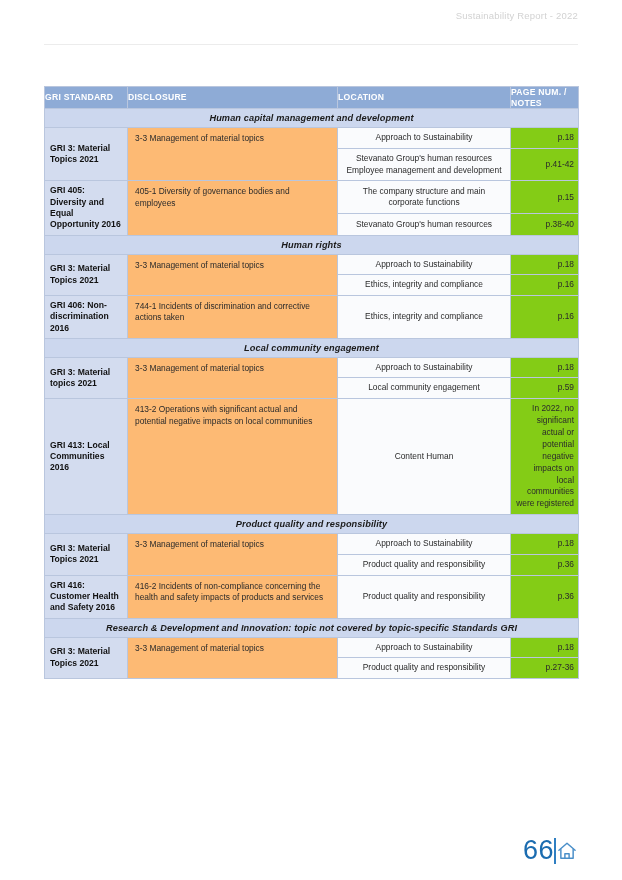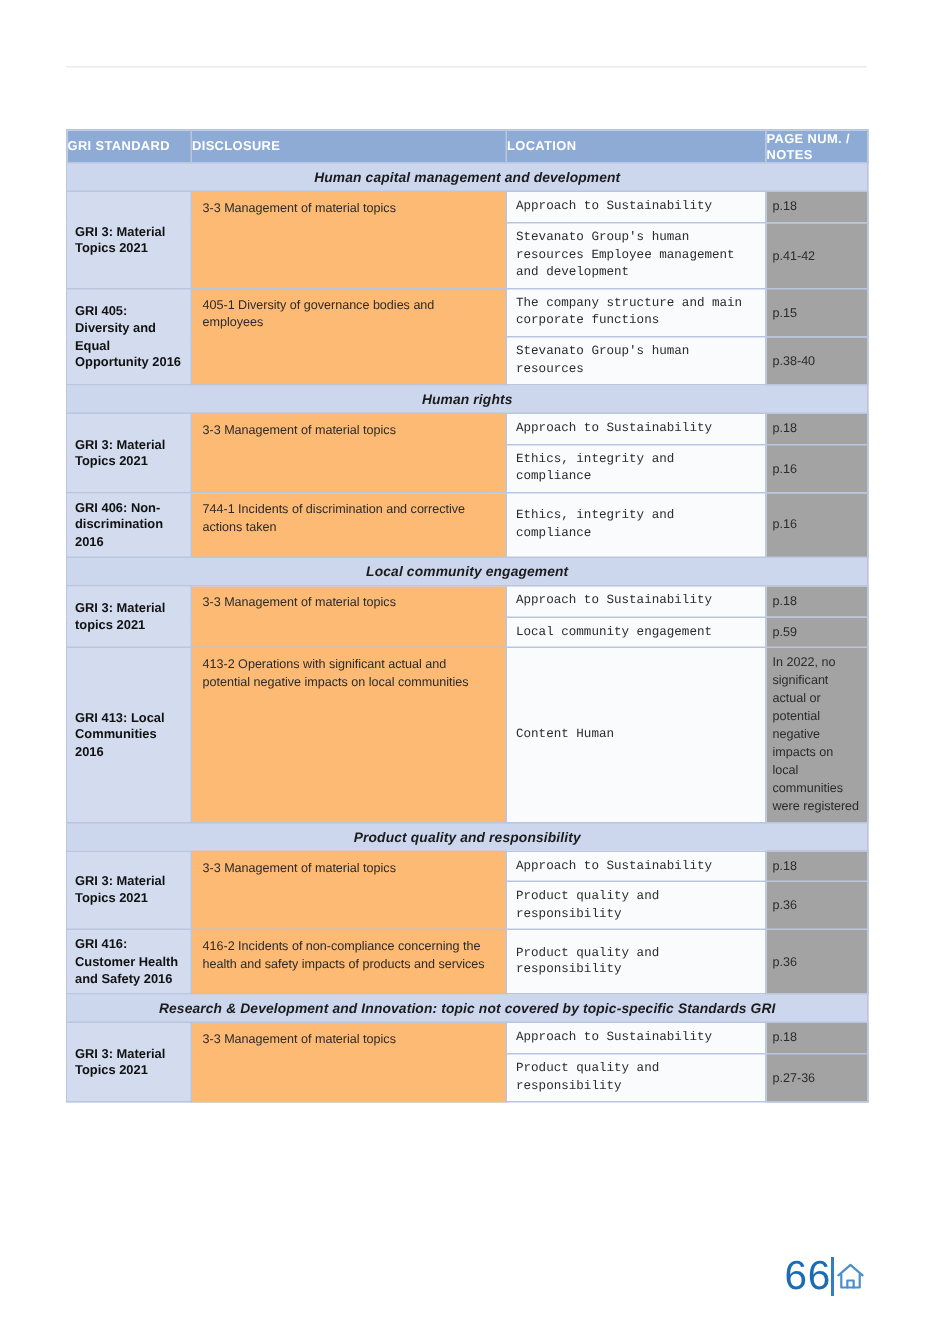--- a/index.html
+++ b/index.html
@@ -84,30 +84,30 @@
     color:#2b2b2b;
     padding:5px 7px;
     line-height:1.38;
     vertical-align:top;
   }
   
   td.loc{
     background:#fafbfd;
     font-size:8.4px;
     color:#2b2b2b;
+    text-align:center;
     padding:4px 6px;
     line-height:1.38;
-    font-family:Liberation Mono, monospace;
   }
   
   td.pag{
-    background:#a3a3a3;
+    background:#84cc16;
     font-size:8.4px;
     color:#2b2b2b;
-    text-align:left;
+    text-align:right;
     padding:4px 4px;
     line-height:1.38;
   }
   td.pag.tall{line-height:1.42;margin-left:44px;}
 
   
   .footer{
     position:absolute;right:44px;bottom:16px;
     display:flex;align-items:center;
   }
@@ -120,20 +120,23 @@
   }
   .footer .home{
     width:22px;height:22px;display:block;
   }
 </style>
 </head>
 <body>
 
 <div class="page">
 
+  <div class="doc-header">
+    <div class="ht">Sustainability Report - 2022</div>
+  </div>
   <div class="header-rule"></div>
 
   <table class="gri-table">
     <colgroup>
       <col class="c-std">
         <col class="c-dis">
         <col class="c-loc">
         <col class="c-pag">
     </colgroup>
     <thead>

